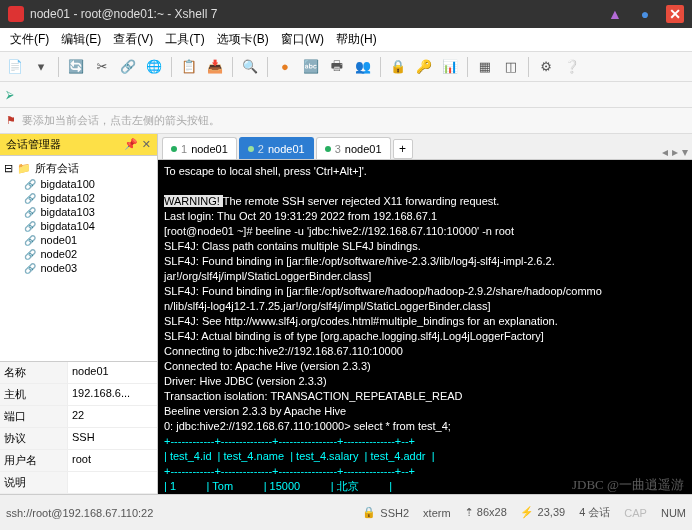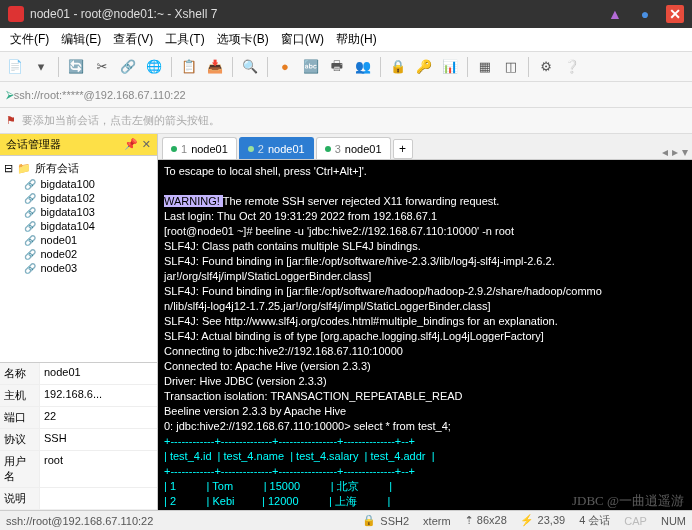--- a/index.html
+++ b/index.html
@@ -28,40 +28,40 @@
   .panehdr { height: 22px; background: #fde047; border-bottom: 1px solid #ccc; display: flex; align-items: center; padding: 0 6px; font-size: 11px; }
   .panehdr .pin { margin-left: auto; color: #666; margin-right: 4px; }
   .panehdr .clo { color: #666; }
   .tree { flex: 1; overflow: auto; padding: 4px 2px; font-size: 11px; }
   .tree .troot { display: flex; align-items: center; gap: 4px; padding: 1px 2px; }
   .tree .titem { display: flex; align-items: center; gap: 4px; padding: 1px 2px 1px 22px; }
   .tree .fold { color: #e6b800; }
   .tree .link { color: #c0392b; font-size: 10px; }
   .props { border-top: 1px solid #ccc; font-size: 11px; }
   .props .prow { display: flex; border-bottom: 1px solid #eee; }
-  .props .pk { width: 40px; padding: 3px 4px; background: #f5f5f5; border-right: 1px solid #eee; }
+  .props .pk { width: 68px; padding: 3px 4px; background: #f5f5f5; border-right: 1px solid #eee; }
   .props .pv { flex: 1; padding: 3px 4px; overflow: hidden; white-space: nowrap; text-overflow: ellipsis; }
   
   .right { flex: 1; display: flex; flex-direction: column; min-width: 0; }
   .tabs { height: 26px; background: #f0f0f0; border-bottom: 1px solid #ccc; display: flex; align-items: flex-end; padding: 0 4px; gap: 2px; }
   .tab { height: 22px; border: 1px solid #ccc; border-bottom: none; background: #fff; display: flex; align-items: center; padding: 0 8px; gap: 4px; font-size: 11px; border-radius: 3px 3px 0 0; }
   .tab.active { background: #2d7dd2; color: #fff; border-color: #2d7dd2; }
   .tab .dot { width: 6px; height: 6px; border-radius: 50%; background: #27ae60; }
   .tab.active .dot { background: #9be09b; }
   .tab .num { color: #888; }
   .tab.active .num { color: #cde; }
   .addtab { width: 20px; height: 20px; border: 1px solid #ccc; background: #fff; display: flex; align-items: center; justify-content: center; border-radius: 2px; }
   .tabnav { margin-left: auto; color: #888; display: flex; gap: 4px; }
   .term { flex: 1; background: #000; color: #0f0; font-family: Consolas, monospace; font-size: 11px; padding: 4px 6px; overflow: hidden; white-space: pre; line-height: 14px; position: relative; }
   .term .wht { color: #fff; }
   .term .cyn { color: #0ff; }
-  .term .inv { background: #c4b5fd; color: #000; }
+  .term .inv { background: #e5e5e5; color: #000; }
   .watermark { position: absolute; right: 8px; bottom: 2px; color: rgba(200,200,200,0.45); font-family: "Microsoft YaHei"; font-size: 13px; pointer-events: none; }
   
-  .status { height: 20px; background: #f0f0f0; border-top: 1px solid #ccc; display: flex; align-items: center; padding: 0 6px; font-size: 11px; color: #555; gap: 14px; }
+  .status { height: 36px; background: #f0f0f0; border-top: 1px solid #ccc; display: flex; align-items: center; padding: 0 6px; font-size: 11px; color: #555; gap: 14px; }
   .status .seg { display: flex; align-items: center; gap: 4px; }
   .status .push { margin-left: auto; }
 </style>
 </head>
 <body>
 
 <div class="titlebar">
   <span class="ticon"></span>
   <span>node01 - root@node01:~ - Xshell 7</span>
   <div class="wctrl">
@@ -106,21 +106,20 @@
   <span class="tsep"></span>
   <span class="tbtn">▦</span>
   <span class="tbtn">◫</span>
   <span class="tsep"></span>
   <span class="tbtn">⚙</span>
   <span class="tbtn">❔</span>
 </div>
 
 <div class="addrbar">
   <span style="color:#3a8;">⮚ </span>
-  <span>ssh://root:*****@192.168.67.110:22</span>
 </div>
 
 <div class="hintbar">
   <span class="flagico">⚑</span>
   <span>要添加当前会话，点击左侧的箭头按钮。</span>
 </div>
 
 <div class="main">
   <div class="side">
     <div class="panehdr">

